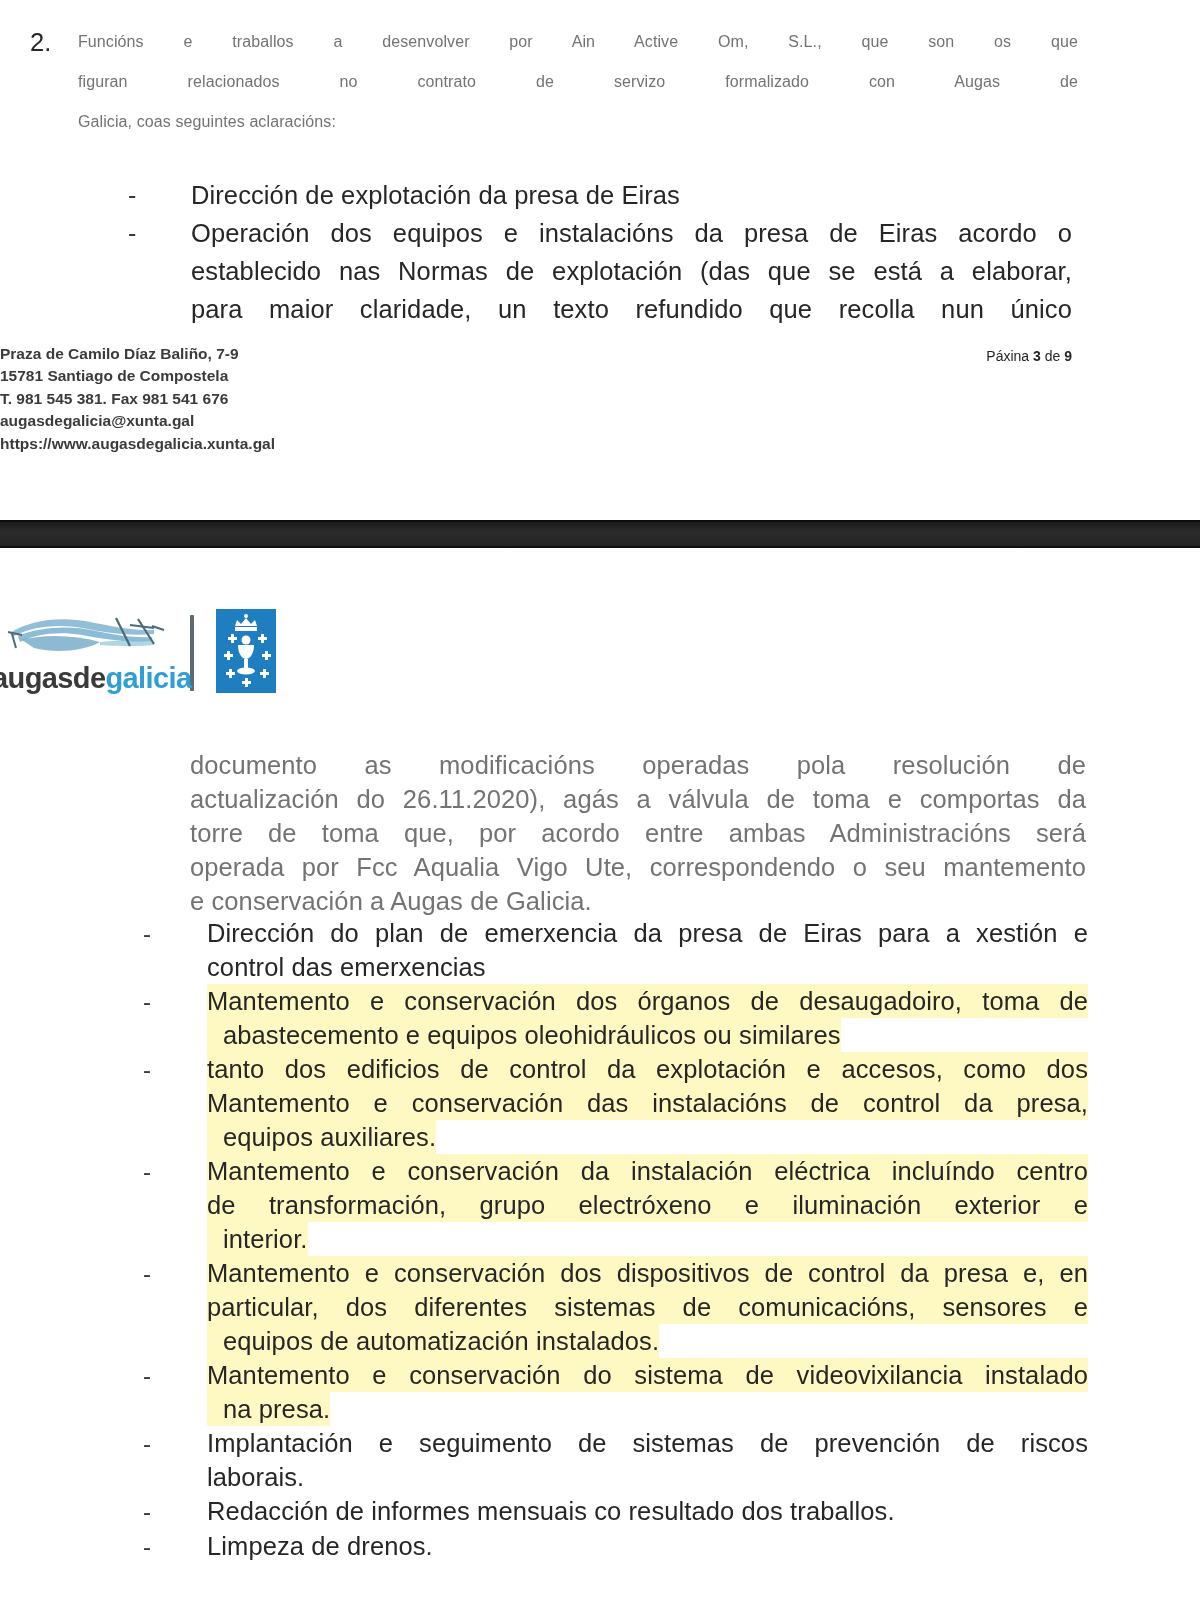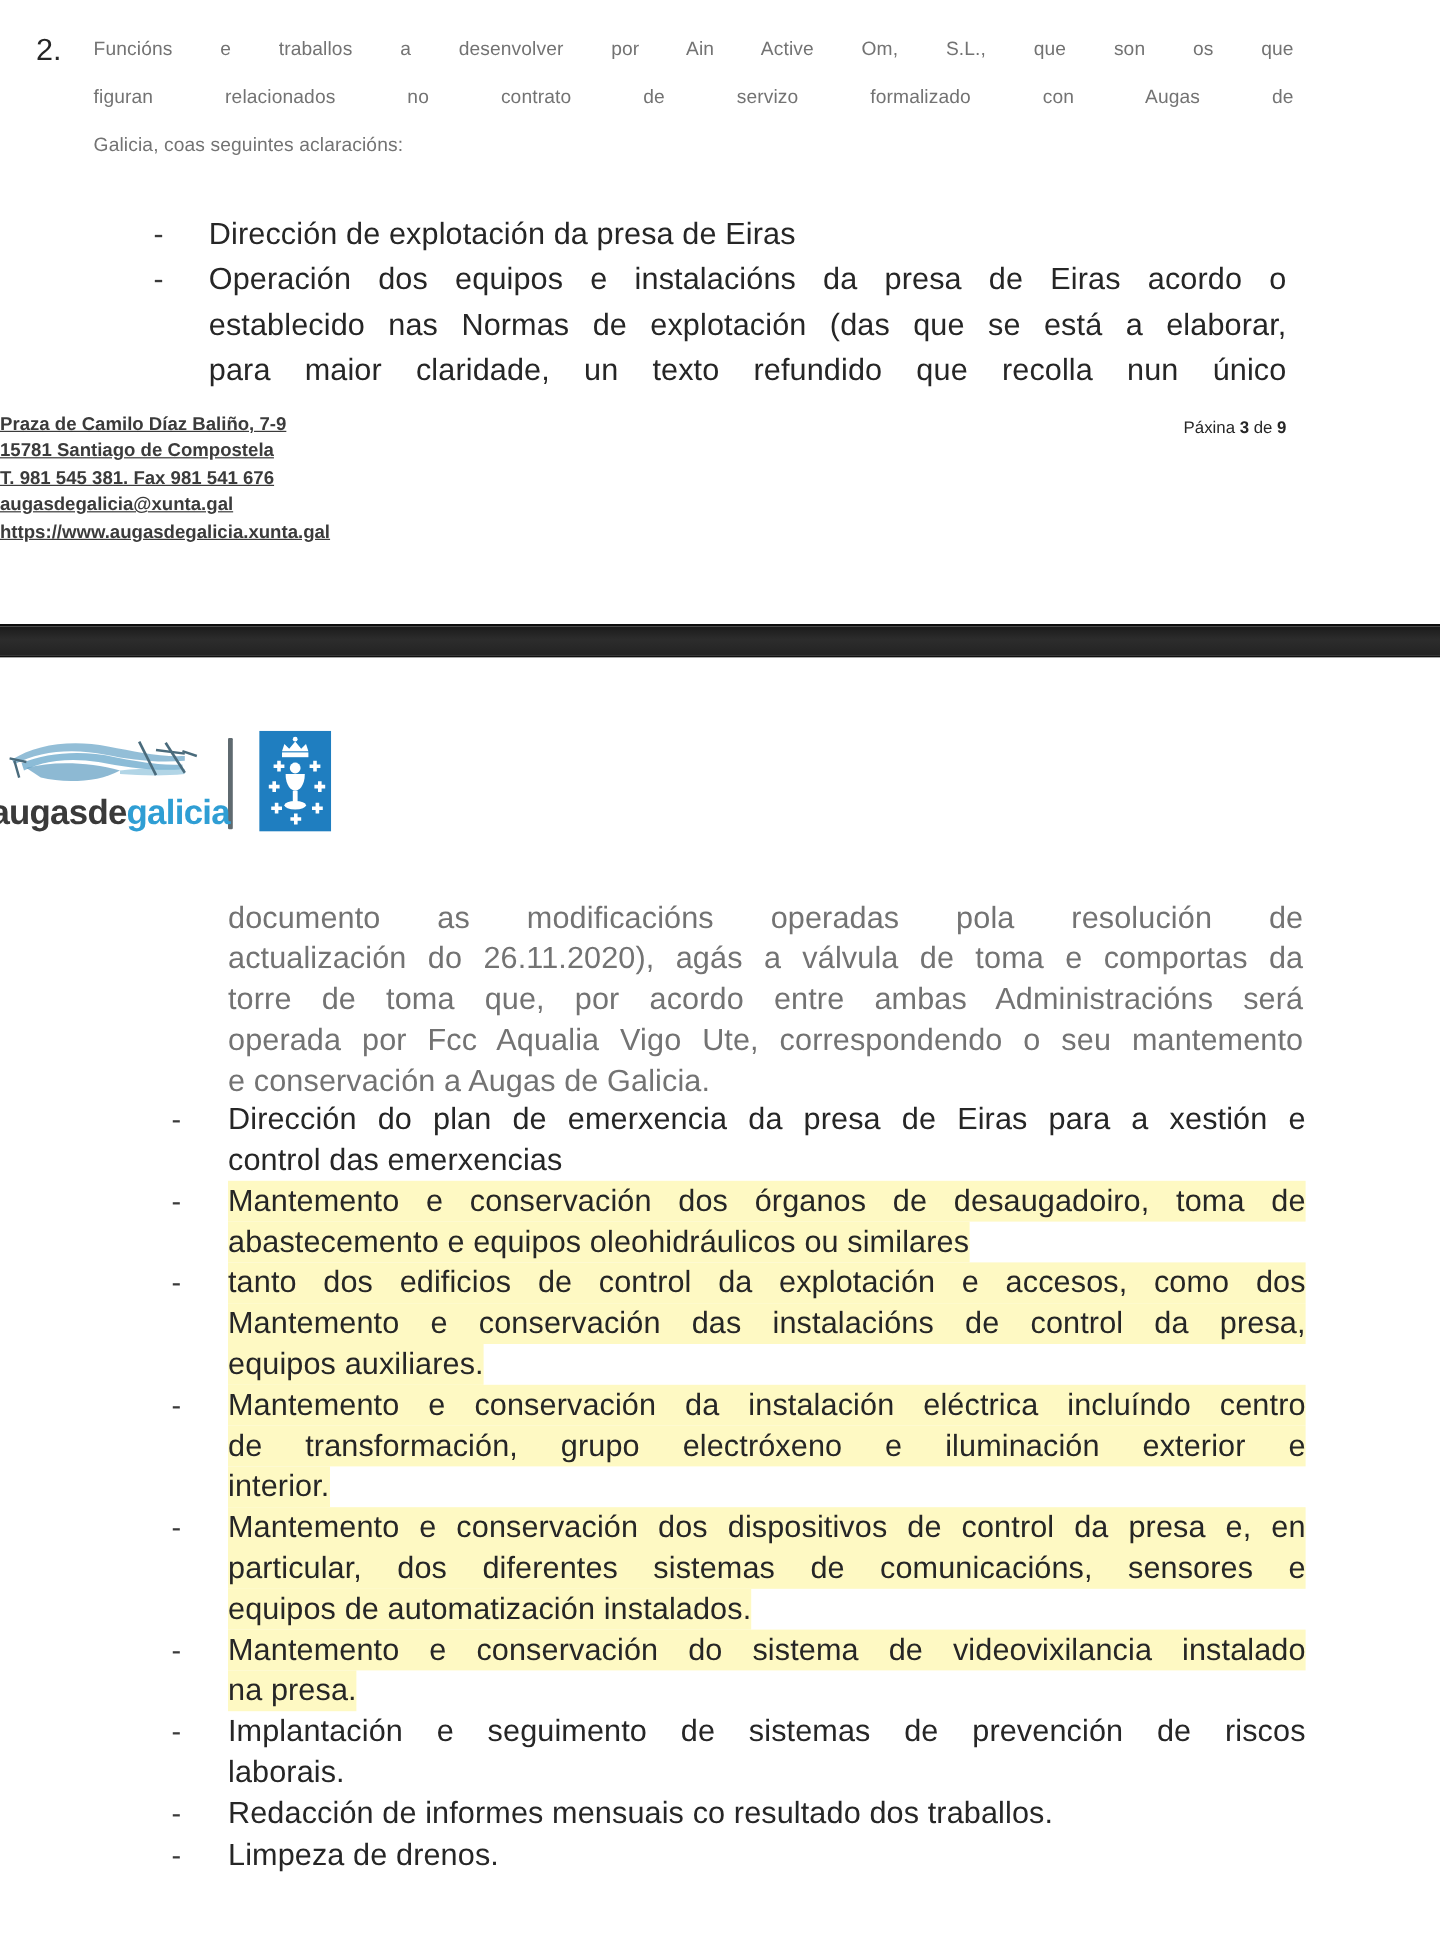--- a/index.html
+++ b/index.html
@@ -70,35 +70,36 @@
     line-height: 38px;
     color: #3a3a3a;
   }
   .dash-text {
     flex: 1 1 auto;
     font-size: 25.5px;
     line-height: 38px;
     color: #262626;
     text-align: justify;
     letter-spacing: .1px;
+    margin-left: 17px;
   }
   .dash-text.no-justify { text-align: left; }
 
   
   .footer-block {
     position: absolute;
     left: 0px;
     top: 343px;
     width: 560px;
     font-size: 15.5px;
     line-height: 22.4px;
     color: #3b3b3b;
     font-weight: 700;
   }
-  .footer-line { white-space: nowrap; text-decoration: underline; }
+  .footer-line { white-space: nowrap; }
 
   .page-number {
     position: absolute;
     right: 128px;
     top: 348px;
     font-size: 14px;
     color: #262626;
     white-space: nowrap;
   }
   .page-number b { font-weight: 700; }
@@ -205,20 +206,21 @@
   .line.flat { text-align: right; text-align-last: left; }
 
   .hl-line {
     display: block;
     background: #fef9c3;
     width: 100%;
   }
   .hl-line.partial {
     width: auto;
     display: inline-block;
+    padding-left: 16px;
   }
 </style>
 </head>
 <body>
 
 <div class="page page-one">
 
   <div class="numbered-item">
     <div class="numbered-marker">2.</div>
     <div class="numbered-body">

